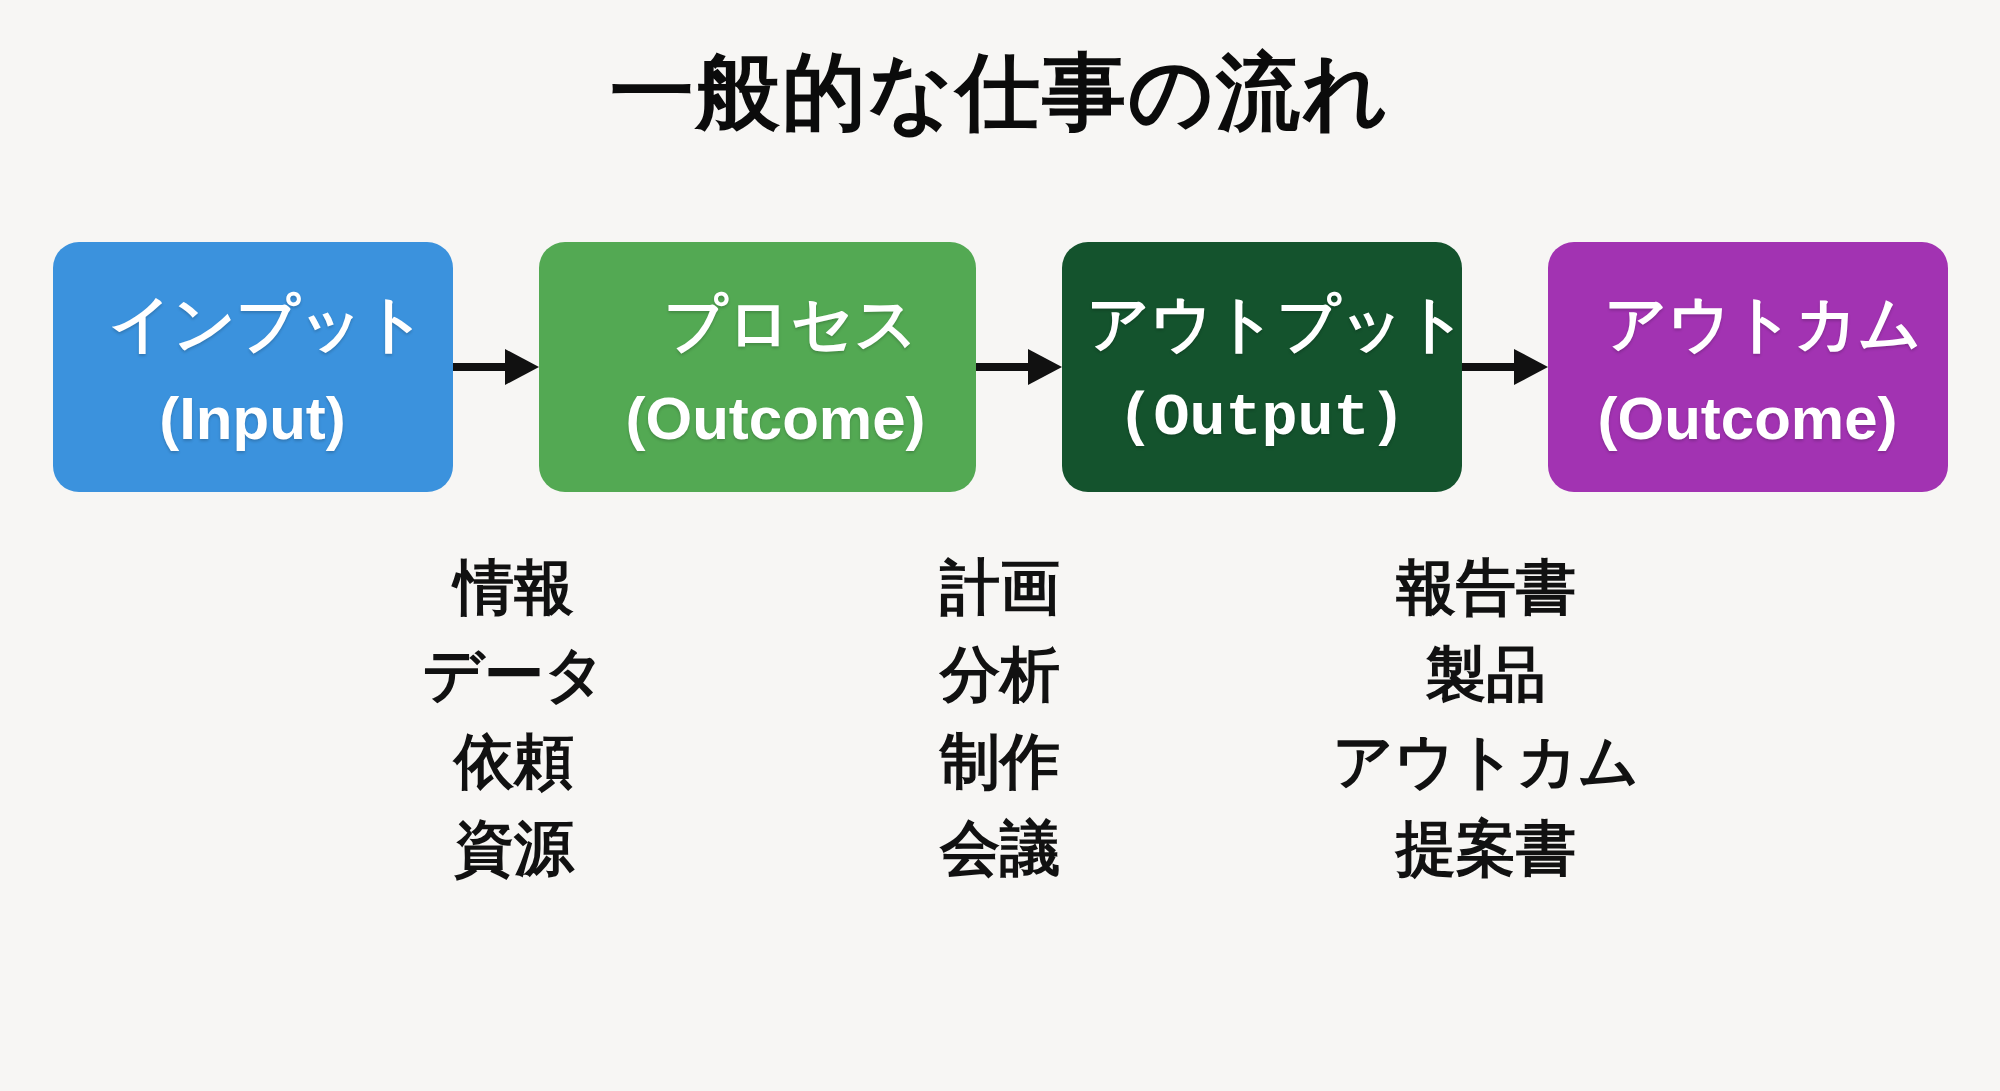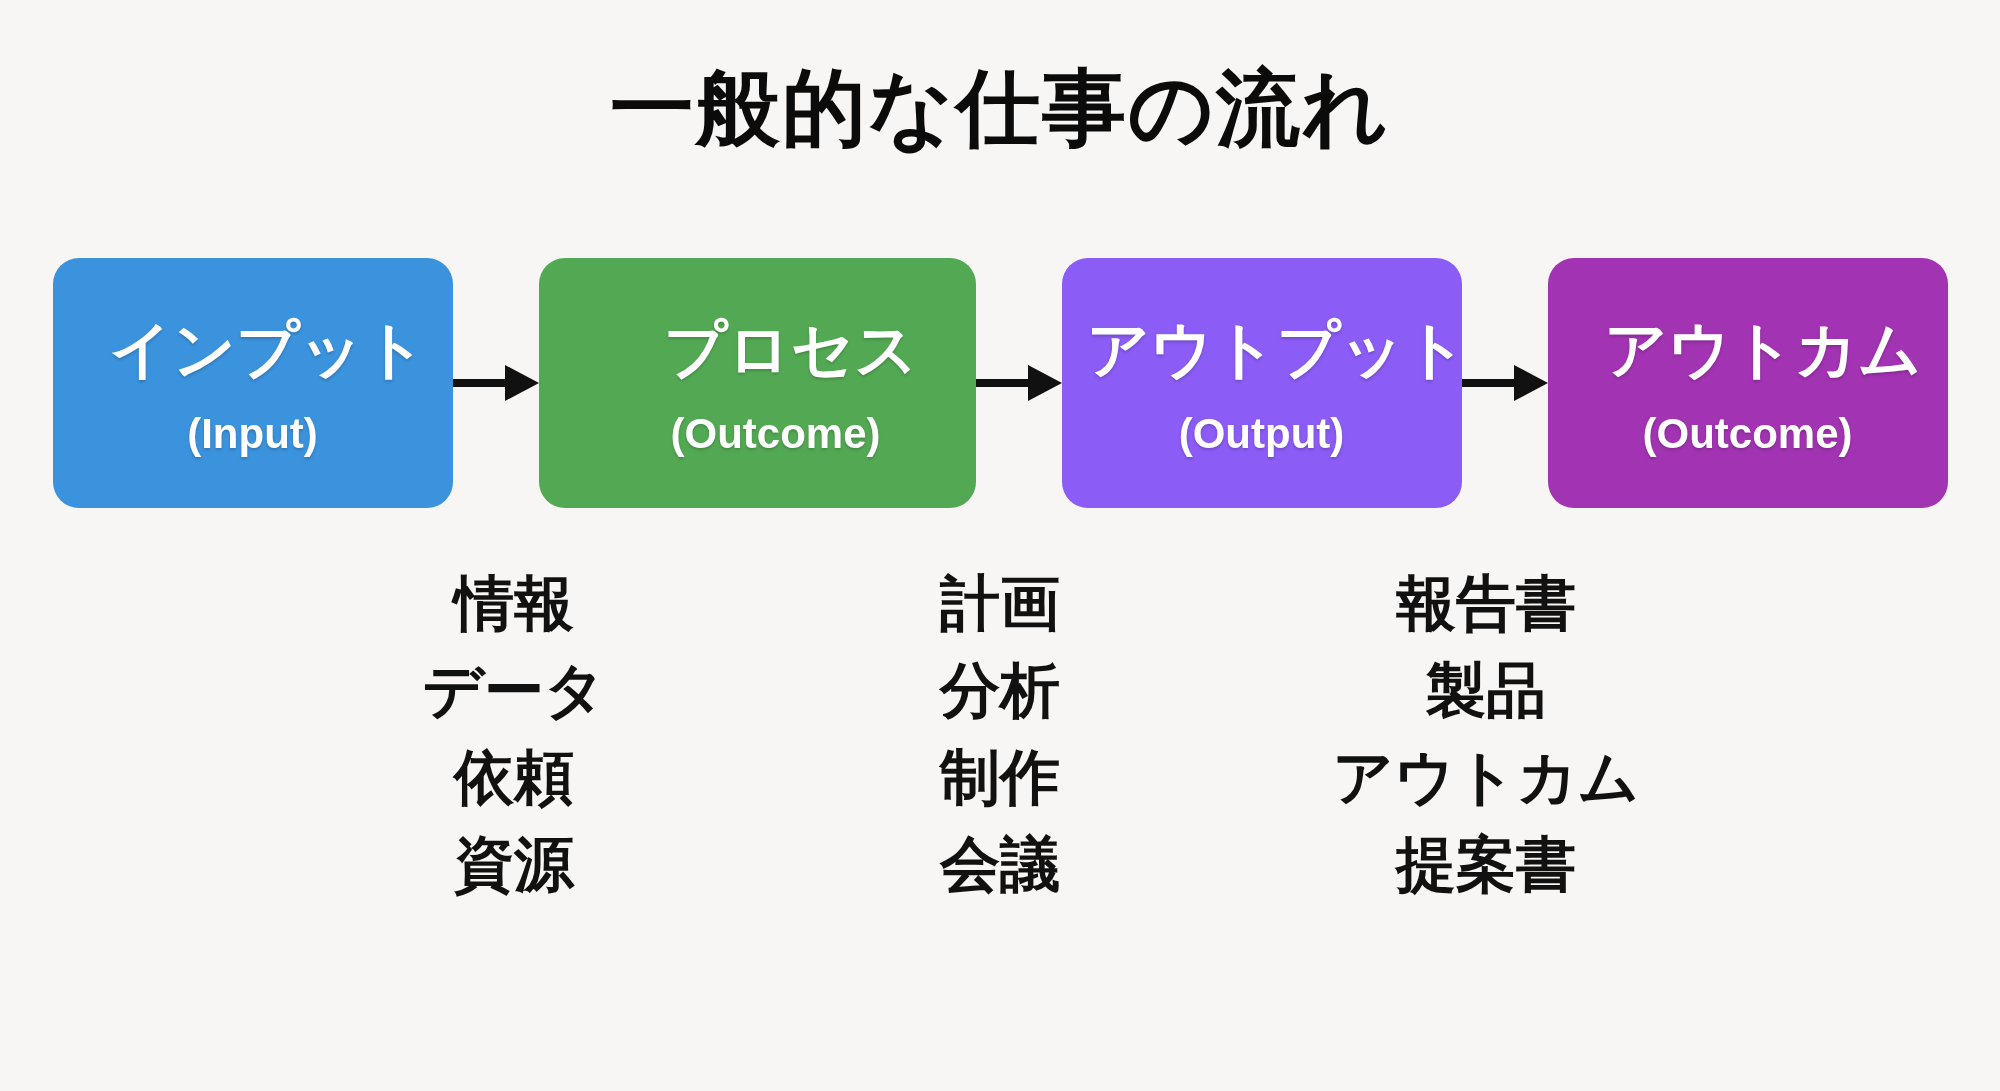--- a/index.html
+++ b/index.html
@@ -6,21 +6,21 @@
   .canvas {
     position: relative;
     width: 2000px;
     height: 1091px;
     background: #F7F6F4;
     font-family: "Liberation Sans", sans-serif;
     overflow: hidden;
   }
   .title {
     margin: 0;
-    padding-top: 52px;
+    padding-top: 36px;
     text-align: center;
     font-size: 84px;
     font-weight: bold;
     color: #0b0b0b;
     letter-spacing: 2px;
   }
   .flow-row {
     display: flex;
     align-items: center;
     justify-content: center;
@@ -32,24 +32,24 @@
     border-radius: 26px;
     display: flex;
     flex-direction: column;
     align-items: center;
     justify-content: center;
     gap: 18px;
     color: #ffffff;
     text-shadow: 0 2px 3px rgba(0,0,0,0.18);
   }
   .stage-ja { font-size: 62px; font-weight: bold; white-space: nowrap; margin-left: 31px; }
-  .stage-en { font-size: 42px; font-weight: bold; white-space: nowrap; }
+  .stage-en { font-size: 60px; font-weight: bold; white-space: nowrap; }
   .stage-0 { background: #3B92DD; }
   .stage-1 { background: #53A953; padding-left: 37px; }
-  .stage-2 { background: #8b5cf6; }
+  .stage-2 { background: #14532d; font-family: Liberation Mono, monospace; }
   .stage-3 { background: #A233B2; text-align: right; }
   .arrow {
     width: 86px;
     height: 250px;
     display: flex;
     align-items: center;
     justify-content: center;
     flex: 0 0 86px;
   }
   .arrow svg { display: block; }

